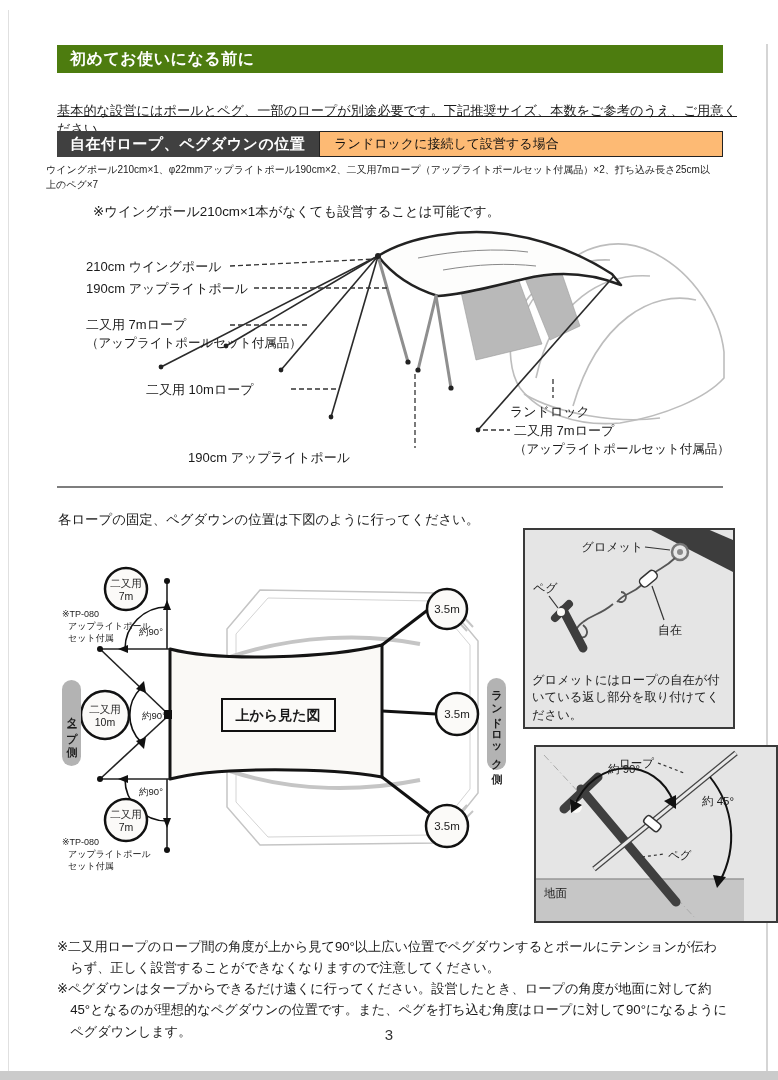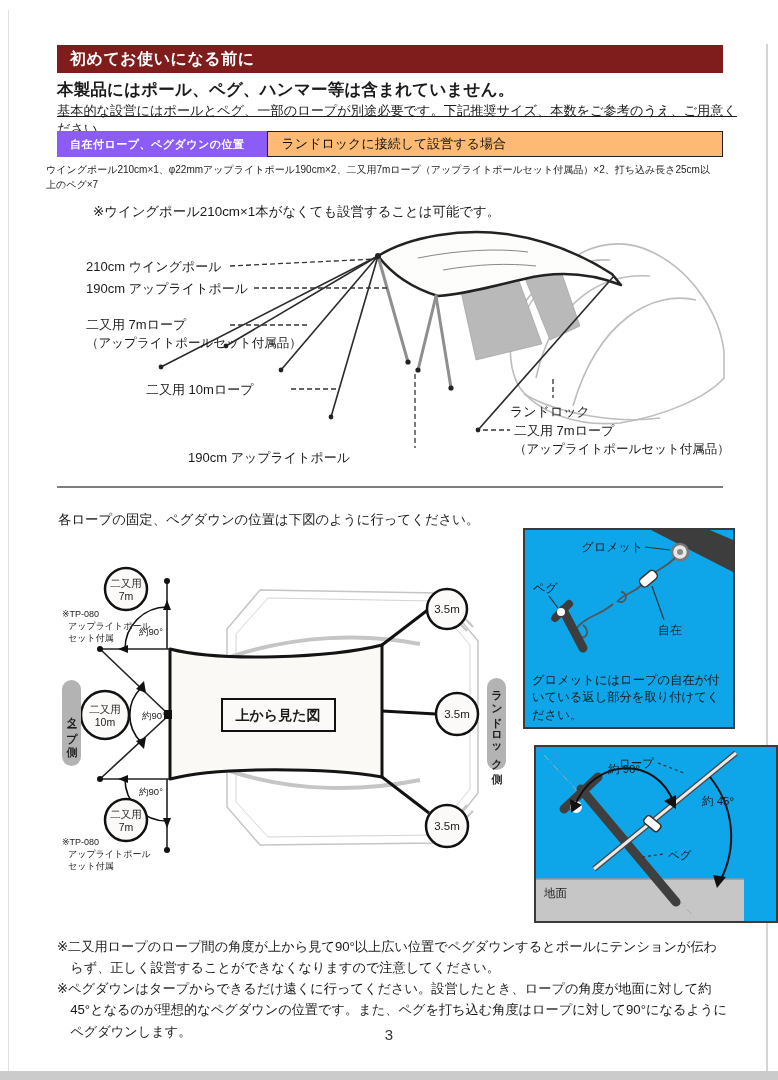--- a/index.html
+++ b/index.html
@@ -4,63 +4,62 @@
 <style>
   * { margin:0; padding:0; box-sizing:border-box; }
   html,body { background:#fff; }
   body { font-family:"Liberation Sans","DejaVu Sans",sans-serif; color:#1a1a1a; }
   #page { position:relative; width:778px; height:1080px; background:#ffffff; overflow:hidden; }
 
   .abs { position:absolute; }
 
   .edge { background:#e0e0e0; }
 
-  .header-bar { left:57px; top:45px; width:666px; height:28px; background:#7f1d1d;
+  .header-bar { left:57px; top:45px; width:666px; height:28px; background:#4d7c0f;
     color:#fff; font-size:16px; font-weight:bold; line-height:28px; padding-left:13px; letter-spacing:.5px; }
 
   .notice { left:57px; top:79px; width:680px; font-size:16.5px; font-weight:bold; letter-spacing:.2px; }
   .description { left:57px; top:102px; width:680px; font-size:13.2px;text-decoration:underline; }
 
   .sec-row { left:57px; top:131px; width:666px; height:26px; display:flex; }
-  .sec-title { background:#8b5cf6; color:#fff; font-size:11px; font-weight:bold;
-    line-height:26px; padding:0 22px 0 13px; white-space:nowrap; letter-spacing:.5px; }
+  .sec-title { background:#404040; color:#fff; font-size:15px; font-weight:bold;
+    line-height:26px; padding:0 14px 0 13px; white-space:nowrap; letter-spacing:.5px; }
   .sec-cond { flex:1; background:#fdba74; border:1px solid #222; font-size:13px;
     line-height:24px; padding-left:14px; color:#111; white-space:nowrap; }
 
   .parts { left:46px; top:163px; width:668px; font-size:10px; line-height:1.45; }
   .parts-note { left:57px; top:203px; width:668px; font-size:13.4px;margin-left:36px; }
 
   .divider { left:57px; top:486px; width:666px; height:2px; background:#7e7e7e; }
   .lead { left:58px; top:511px; width:600px; font-size:13.4px; }
 
   .pill { border-radius:10px; background:#b3b3b3; color:#1d1d1d;
     writing-mode:vertical-rl; text-orientation:upright; font-size:11px; font-weight:bold;
     display:flex; align-items:center; justify-content:center; letter-spacing:1px; }
 
-  .detail-box { border:2px solid #3a3a3a; background:#0ea5e9; }
+  .detail-box { border:2px solid #3a3a3a; background:#e5e5e5; }
   .g-caption { font-size:12.3px; line-height:1.42; padding:2px 6px 0 7px; }
 
   .notes { left:57px; top:936px; width:670px; font-size:13.2px; line-height:1.6; }
   .note-item { padding-left:1em; text-indent:-1em; }
 
   .page-num { left:0; top:1026px; width:778px; text-align:center; font-size:15px; color:#333; }
 
   svg text { fill:#1a1a1a; }
 </style>
 </head>
 <body>
 
 <div id="page">
 
   <div class="abs edge" style="left:8px;top:10px;width:1px;height:1061px"></div>
   <div class="abs edge" style="left:766px;top:44px;width:2px;height:1027px;background:#d5d5d5"></div>
   <div class="abs" style="left:0;top:1071px;width:778px;height:9px;background:#cbcbcb"></div>
 
   <div class="abs header-bar">初めてお使いになる前に</div>
-  <div class="abs notice">本製品にはポール、ペグ、ハンマー等は含まれていません。</div>
   <div class="abs description">基本的な設営にはポールとペグ、一部のロープが別途必要です。下記推奨サイズ、本数をご参考のうえ、ご用意ください。</div>
 
   <div class="abs sec-row">
     <div class="sec-title">自在付ロープ、ペグダウンの位置</div>
     <div class="sec-cond">ランドロックに接続して設営する場合</div>
   </div>
 
   <div class="abs parts">ウイングポール210cm×1、φ22mmアップライトポール190cm×2、二又用7mロープ（アップライトポールセット付属品）×2、打ち込み長さ25cm以上のペグ×7</div>
   <div class="abs parts-note">※ウイングポール210cm×1本がなくても設営することは可能です。</div>
 

